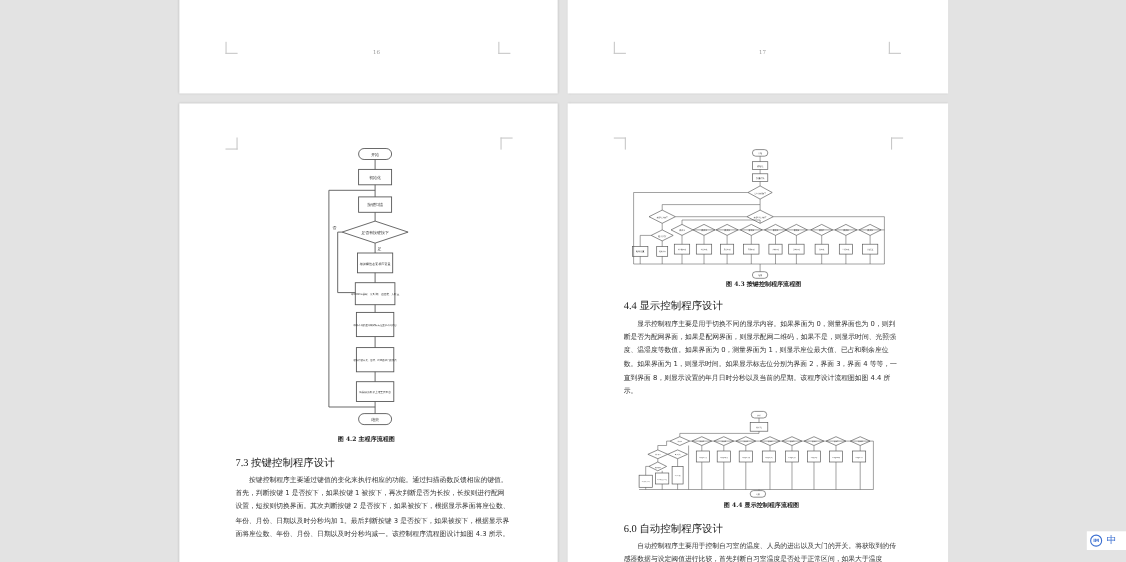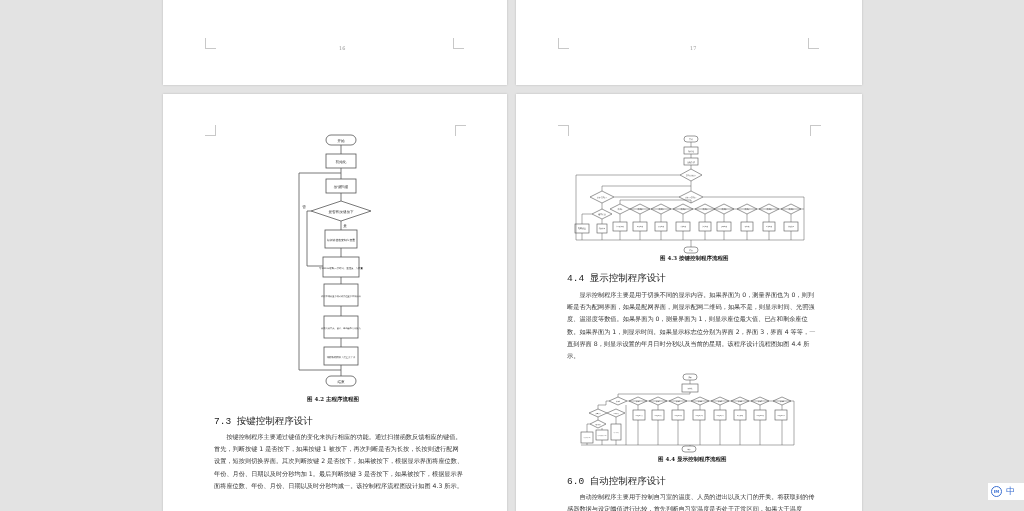--- a/index.html
+++ b/index.html
@@ -4,21 +4,21 @@
 <style>
   html,body{margin:0;padding:0;}
   body{width:1024px;height:511px;background:#e3e3e3;position:relative;overflow:hidden;font-family:"DejaVu Sans","Liberation Sans",sans-serif;}
   .page{position:absolute;background:#fff;box-shadow:0 0 2px rgba(0,0,0,0.18);overflow:hidden;}
   .corner{position:absolute;width:10px;height:10px;border-color:#c8c8c8;border-style:solid;border-width:0;}
   .c-tl{border-right-width:1px;border-bottom-width:1px;}
   .c-tr{border-left-width:1px;border-bottom-width:1px;}
   .c-bl{border-right-width:1px;border-top-width:1px;}
   .pnum{position:absolute;font-size:5px;color:#999;font-family:"DejaVu Serif",serif;}
   .fig-caption{position:absolute;font-size:5.5px;font-weight:bold;color:#222;text-align:center;font-family:"DejaVu Serif",serif;white-space:nowrap;}
-  .h2{position:absolute;font-size:9.5px;color:#222;white-space:nowrap;font-family:Liberation Mono, monospace;}
+  .h2{position:absolute;font-size:9.5px;color:#222;white-space:nowrap;font-family:Liberation Serif, serif;}
   .para{position:absolute;font-size:6.2px;line-height:12.2px;color:#333;text-indent:2em;font-family:"DejaVu Sans",sans-serif;}
   svg text{font-family:"DejaVu Sans",sans-serif;}
   .ime{position:absolute;left:988px;top:483px;width:36px;height:17px;background:#fff;display:flex;align-items:center;gap:4px;padding-left:3px;box-sizing:border-box;}
   .ime-logo{width:11px;height:11px;border:1.3px solid #3b6fd1;border-radius:50%;box-sizing:border-box;font-size:4px;color:#3b6fd1;display:flex;align-items:center;justify-content:center;font-weight:bold;}
   .ime-lang{font-size:9px;color:#3b6fd1;}
 </style>
 </head>
 <body>
 
 <div class="page" style="left:163px;top:-5px;width:344px;height:90px;">

